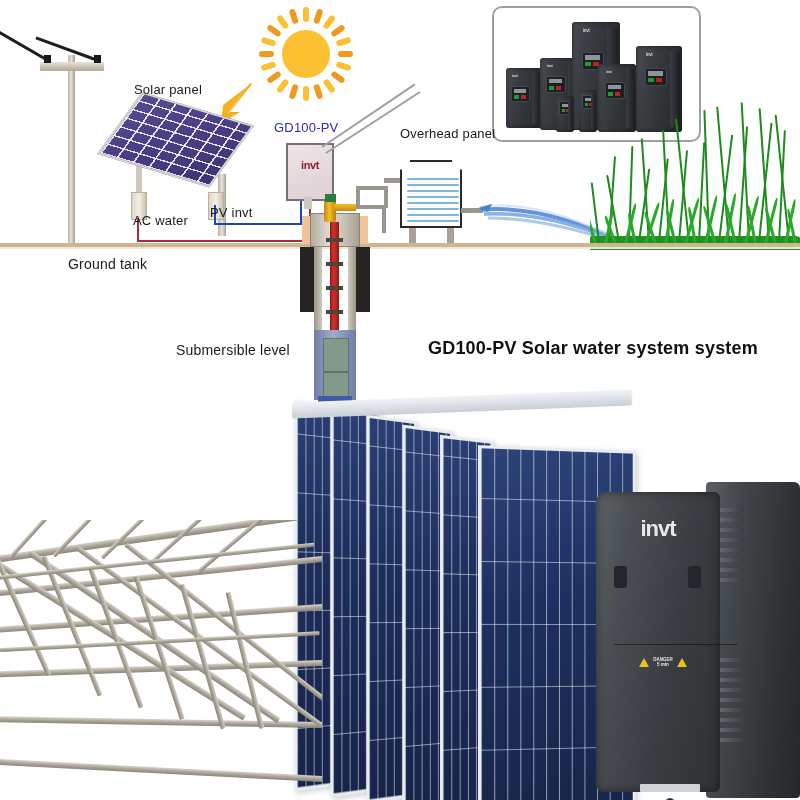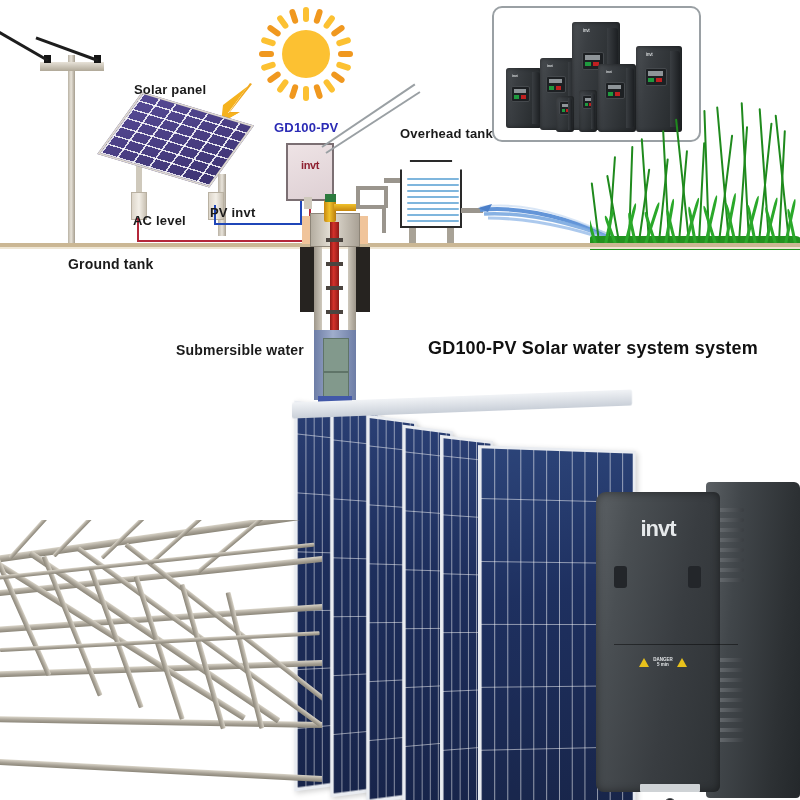--- a/index.html
+++ b/index.html
@@ -1,19 +1,19 @@
 <!DOCTYPE html>
 <html><head>
 <meta charset="utf-8">
 <style>
   html,body{margin:0;padding:0;background:#fff;}
   body{width:800px;height:800px;overflow:hidden;font-family:"Liberation Sans",sans-serif;}
   #stage{position:relative;width:800px;height:800px;background:#fff;overflow:hidden;}
   .abs{position:absolute;}
-  .lbl{position:absolute;color:#1a1a1a;font-weight:700;letter-spacing:.2px;white-space:nowrap;}
+  .lbl{position:absolute;color:#1a1a1a;font-weight:400;letter-spacing:.2px;white-space:nowrap;}
 
   
   #ground{left:0;top:243px;width:800px;height:4px;background:#cbb794;}
   #ground-shadow{left:0;top:247px;width:800px;height:2px;background:#efe6d4;}
 
   
   #pole-mast{left:68px;top:55px;width:7px;height:193px;background:linear-gradient(90deg,#b9b2a4,#e7e2d8 45%,#a59d8e);}
   #pole-arm{left:40px;top:62px;width:64px;height:9px;background:linear-gradient(180deg,#e7e2d8,#b0a898);}
   .powerline{position:absolute;height:3px;background:#1d1d1d;transform-origin:left center;}
   .insul{position:absolute;width:7px;height:8px;background:#151515;}
@@ -188,21 +188,21 @@
     <div id="panel-leg"></div>
   </div>
   <div class="lbl" style="left:134px;top:82px;font-size:13px;">Solar panel</div>
 
   <div class="jbox" style="left:131px;top:192px;"></div>
   <div class="jbox" style="left:208px;top:192px;"></div>
 
   <div class="wire-ac" style="left:137px;top:218px;width:2px;height:24px;"></div>
   <div class="wire-ac" style="left:137px;top:240px;width:174px;height:2px;"></div>
   <div class="wire-ac" style="left:309px;top:197px;width:2px;height:45px;"></div>
-  <div class="lbl" style="left:133px;top:213px;font-size:13px;">AC level</div>
+  <div class="lbl" style="left:133px;top:213px;font-size:13px;">AC water</div>
 
   <div class="wire-pv" style="left:214px;top:205px;width:2px;height:20px;"></div>
   <div class="wire-pv" style="left:214px;top:223px;width:88px;height:2px;"></div>
   <div class="wire-pv" style="left:300px;top:197px;width:2px;height:28px;"></div>
   <div class="lbl" style="left:210px;top:205px;font-size:13px;">PV invt</div>
 
   <div class="lbl" id="gd-title">GD100-PV</div>
   <div class="abs" id="gd-box">
     <div id="gd-logo">invt</div>
   </div>
@@ -274,21 +274,21 @@
       </div>
     </div>
   </div>
 
   <div class="pipe" style="left:344px;top:205px;width:42px;height:4px;"></div>
   <div class="pipe" style="left:382px;top:205px;width:4px;height:28px;"></div>
   <div class="pipe" style="left:356px;top:186px;width:4px;height:22px;"></div>
   <div class="pipe" style="left:356px;top:186px;width:32px;height:4px;"></div>
   <div class="pipe" style="left:384px;top:186px;width:4px;height:22px;"></div>
 
-  <div class="lbl" style="left:400px;top:126px;font-size:13px;">Overhead tank</div>
+  <div class="lbl" style="left:400px;top:126px;font-size:13px;">Overhead panel</div>
   <div class="abs" id="tank-inlet"></div>
   <div class="abs" id="tank">
     <div id="tank-shell">
       <div class="wave" style="left:5px;top:16px;width:52px;"></div>
       <div class="wave" style="left:5px;top:22px;width:52px;"></div>
       <div class="wave" style="left:5px;top:28px;width:52px;"></div>
       <div class="wave" style="left:5px;top:34px;width:52px;"></div>
       <div class="wave" style="left:5px;top:40px;width:52px;"></div>
       <div class="wave" style="left:5px;top:46px;width:52px;"></div>
       <div class="wave" style="left:5px;top:52px;width:52px;"></div>
@@ -369,21 +369,21 @@
   <div class="riser-clamp" style="top:286px;"></div>
   <div class="riser-clamp" style="top:310px;"></div>
   <div class="riser-clamp" style="top:334px;"></div>
   <div class="abs" id="pump-body"></div>
   <div class="abs" id="pump-motor-a"></div>
   <div class="abs" id="pump-motor-b"></div>
   <div class="abs" id="pump-foot"></div>
   <div class="abs" id="valve-body"></div>
   <div class="abs" id="valve-arm"></div>
   <div class="abs" id="valve-cap"></div>
-  <div class="lbl" style="left:176px;top:342px;font-size:14px;">Submersible water</div>
+  <div class="lbl" style="left:176px;top:342px;font-size:14px;">Submersible level</div>
 
   <div class="lbl" id="title-main">GD100-PV Solar water system system</div>
 
   <div class="abs" style="left:292px;top:396px;width:380px;height:404px;">
     <div class="pvpanel" style="left:0px;top:8px;width:56px;height:384px;transform:perspective(700px) rotateY(26deg);"></div>
     <div class="pvpanel" style="left:36px;top:14px;width:56px;height:384px;transform:perspective(700px) rotateY(26deg);"></div>
     <div class="pvpanel" style="left:72px;top:22px;width:56px;height:382px;transform:perspective(700px) rotateY(26deg);"></div>
     <div class="pvpanel" style="left:108px;top:32px;width:56px;height:378px;transform:perspective(700px) rotateY(26deg);"></div>
     <div class="pvpanel" style="left:146px;top:42px;width:58px;height:372px;transform:perspective(700px) rotateY(24deg);"></div>
     <div class="pvpanel" style="left:186px;top:52px;width:160px;height:366px;transform:perspective(900px) rotateY(10deg);

